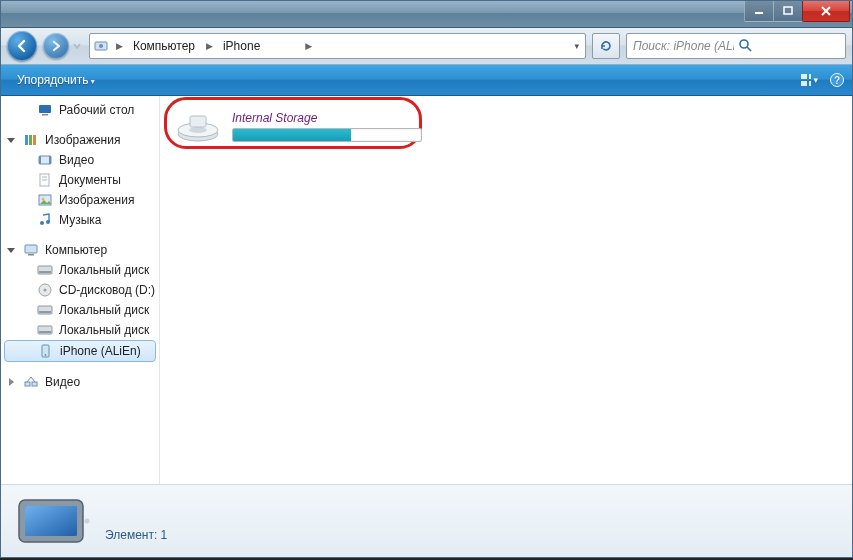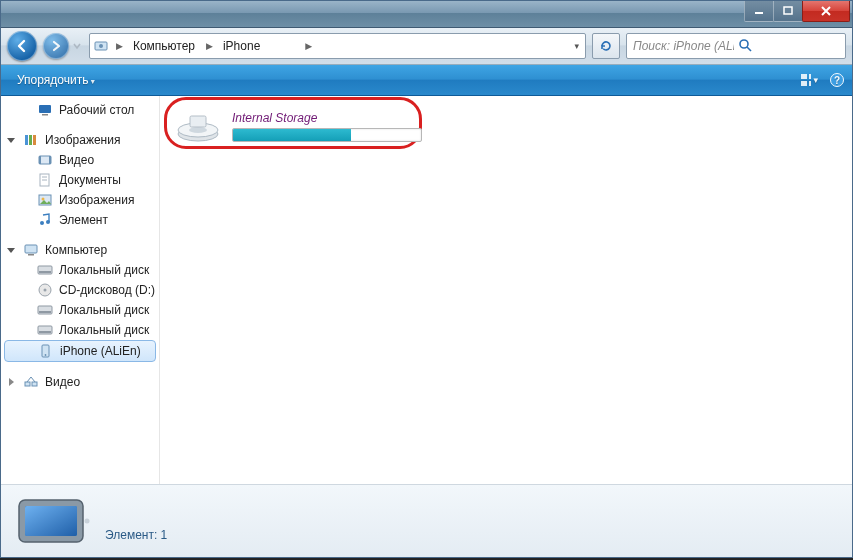--- a/index.html
+++ b/index.html
@@ -210,21 +210,21 @@
         <span>Изображения</span>
       </div>
       <div class="sb-item child">
         <span class="ic">
             <svg width="16" height="16">
               <path d="M6 3 L12 2 L12 10" fill="none" stroke="#3c7fc0" stroke-width="1.4"></path>
               <circle cx="5" cy="11" r="2" fill="#3c7fc0"></circle>
               <circle cx="11" cy="10" r="2" fill="#3c7fc0"></circle>
             </svg>
           </span>
-        <span>Элемент</span>
+        <span>Музыка</span>
       </div>
       <div class="sb-spacer"></div>
 
       <div class="sb-item caret open">
         <span class="ic">
             <svg width="16" height="16">
               <rect x="2" y="3" width="12" height="8" rx="1" fill="#cfe3f3" stroke="#6a91b4"></rect>
               <rect x="5" y="12" width="6" height="1.5" fill="#888"></rect>
             </svg>
           </span>

